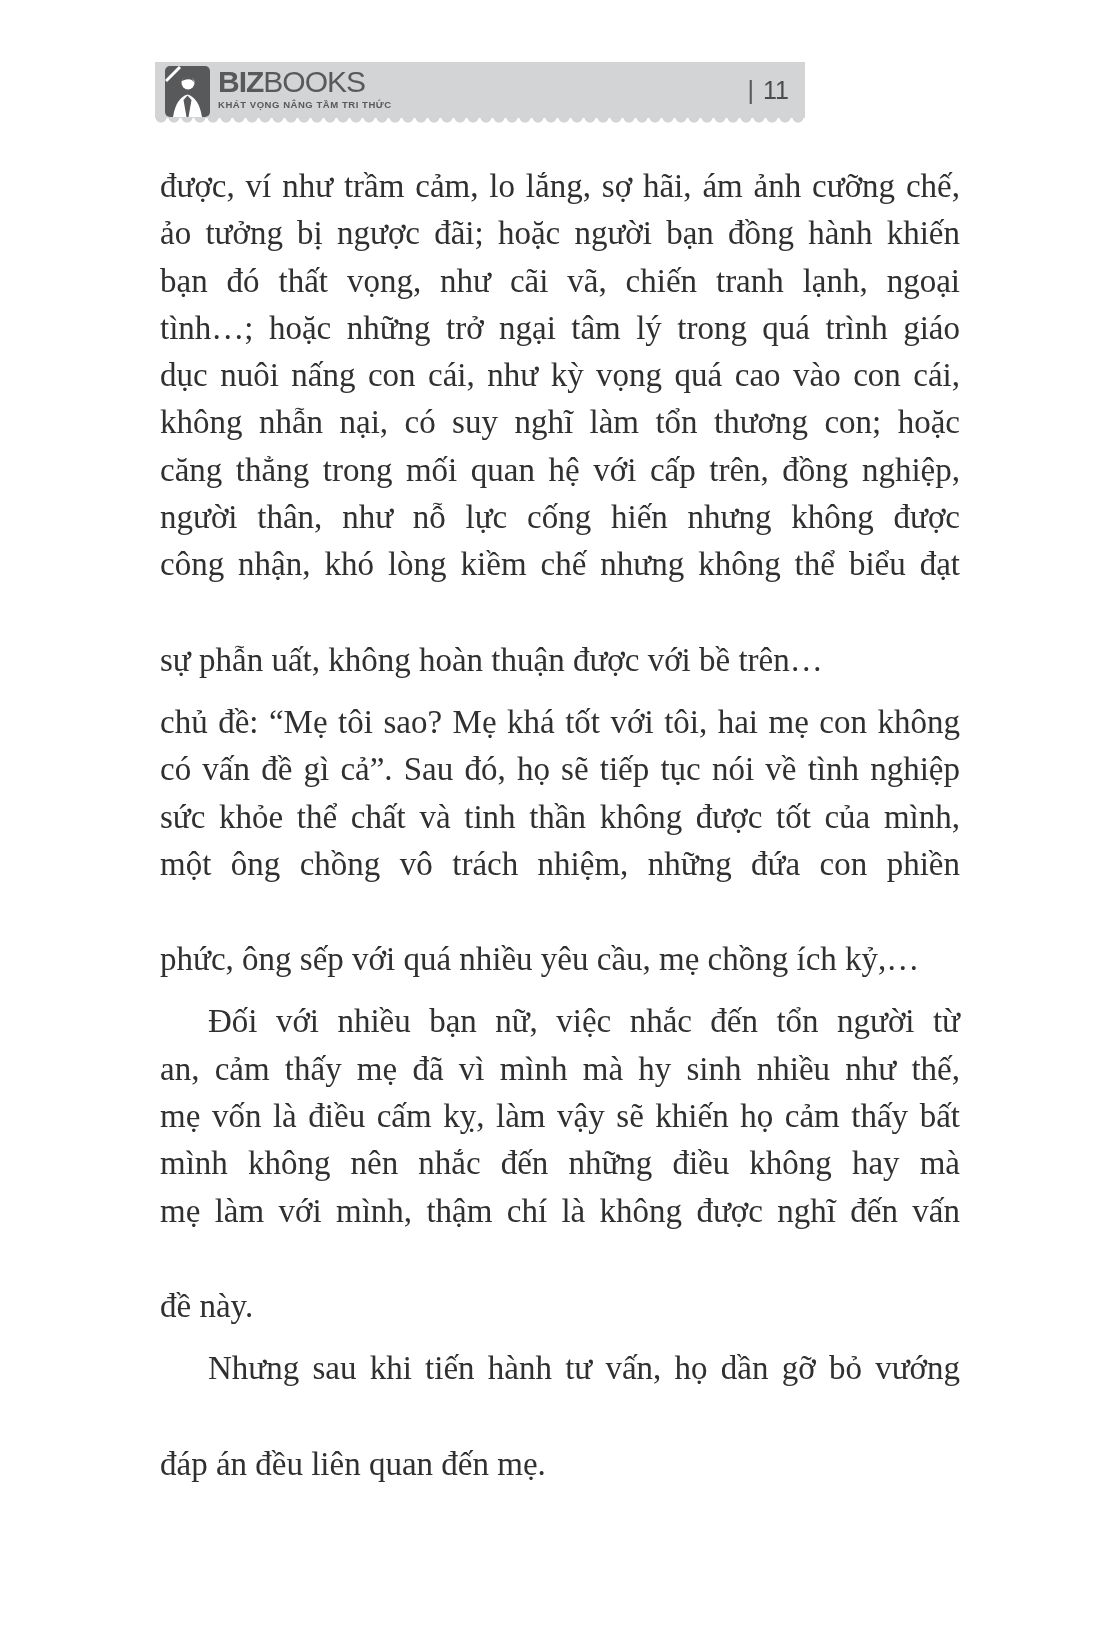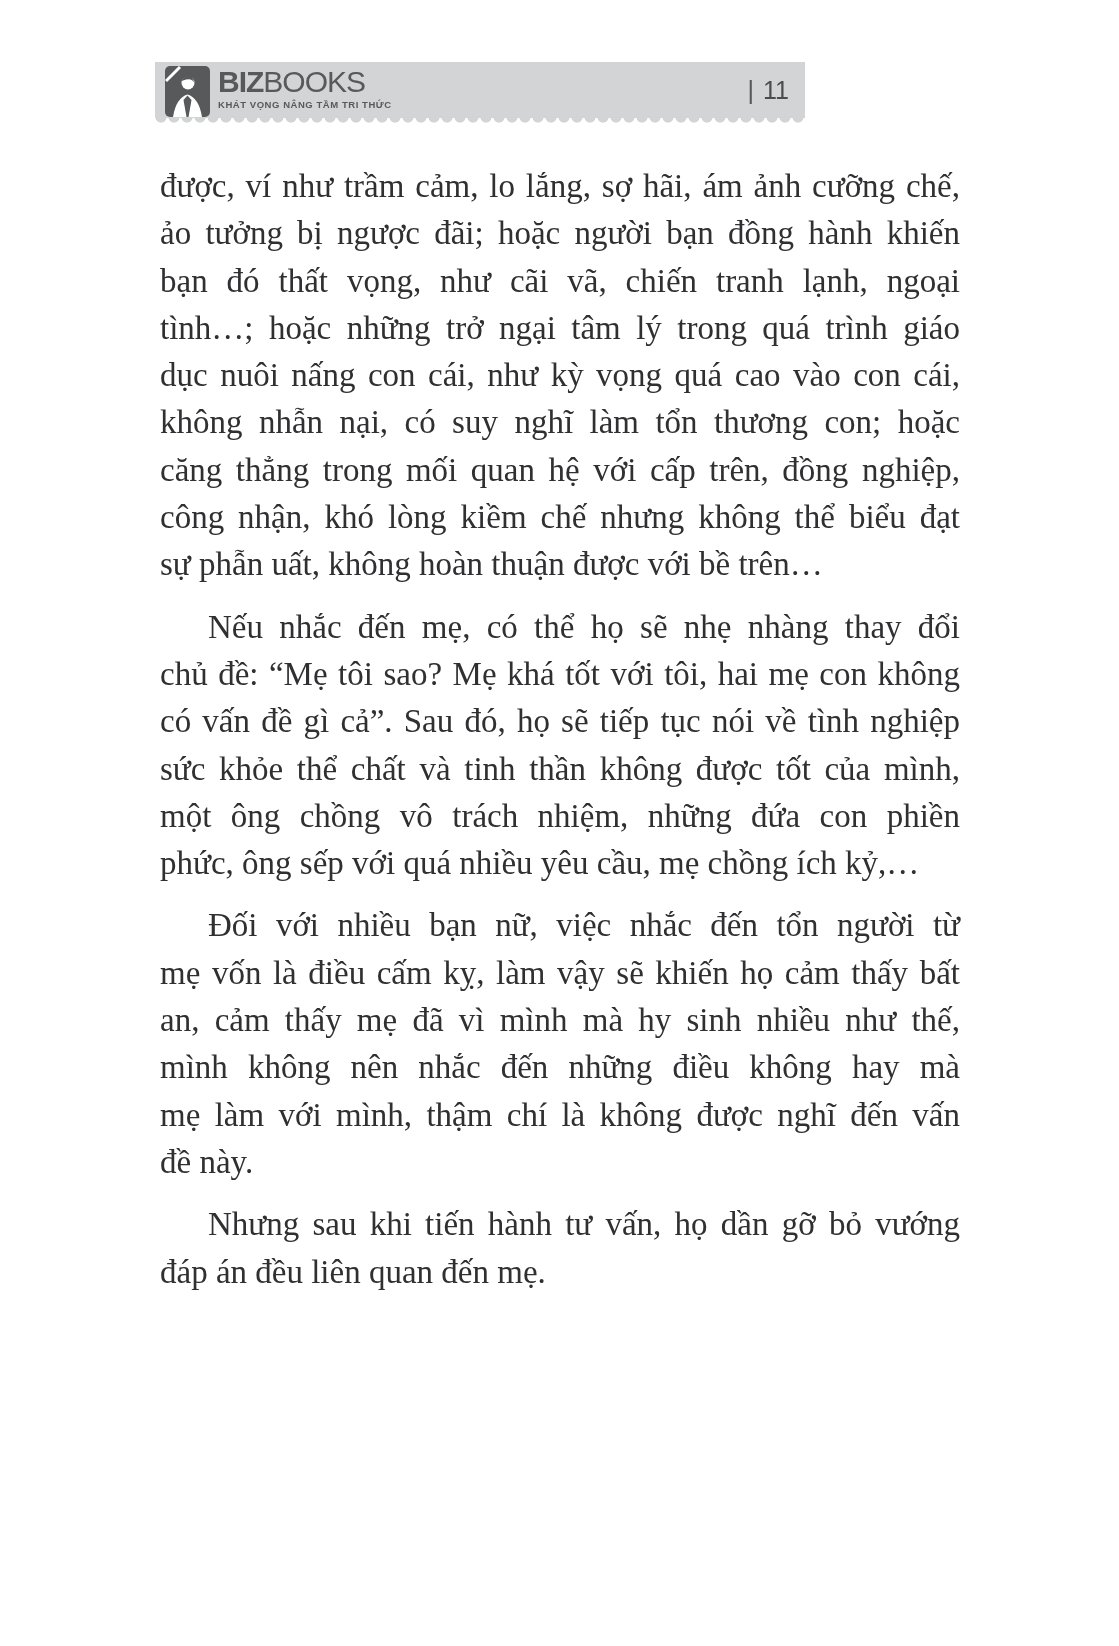--- a/index.html
+++ b/index.html
@@ -37,21 +37,21 @@
 
   
   .content { position:absolute; left:160px; top:163px; width:800px; color:#302f31; }
   .para { margin:0; }
   .para + .para { margin-top:15px; }
   .ln {
     font-size:33px; line-height:47.3px;
     text-align:justify; text-align-last:justify;
     white-space:nowrap;
   }
-  .ln.end { text-align-last:left; }
+  .ln.end { text-align-last:left;margin-top:48px; }
   .ln.ind { padding-left:48px; }
 </style>
 </head>
 <body>
 
 <div class="canvas">
 
   <div class="header-bar">
     <div class="logo">
       <span class="logo-icon">
@@ -78,37 +78,37 @@
   <div class="content">
 
     <div class="para">
       <div class="ln">được, ví như trầm cảm, lo lắng, sợ hãi, ám ảnh cưỡng chế,</div>
       <div class="ln">ảo tưởng bị ngược đãi; hoặc người bạn đồng hành khiến</div>
       <div class="ln">bạn đó thất vọng, như cãi vã, chiến tranh lạnh, ngoại</div>
       <div class="ln">tình…; hoặc những trở ngại tâm lý trong quá trình giáo</div>
       <div class="ln">dục nuôi nấng con cái, như kỳ vọng quá cao vào con cái,</div>
       <div class="ln">không nhẫn nại, có suy nghĩ làm tổn thương con; hoặc</div>
       <div class="ln">căng thẳng trong mối quan hệ với cấp trên, đồng nghiệp,</div>
+      <div class="ln">người thân, như nỗ lực cống hiến nhưng không được</div>
       <div class="ln">công nhận, khó lòng kiềm chế nhưng không thể biểu đạt</div>
       <div class="ln end">sự phẫn uất, không hoàn thuận được với bề trên…</div>
     </div>
 
     <div class="para">
-      <div class="ln ind">Nếu nhắc đến mẹ, có thể họ sẽ nhẹ nhàng thay đổi</div>
       <div class="ln">chủ đề: “Mẹ tôi sao? Mẹ khá tốt với tôi, hai mẹ con không</div>
       <div class="ln">có vấn đề gì cả”. Sau đó, họ sẽ tiếp tục nói về tình nghiệp</div>
       <div class="ln">sức khỏe thể chất và tinh thần không được tốt của mình,</div>
       <div class="ln">một ông chồng vô trách nhiệm, những đứa con phiền</div>
       <div class="ln end">phức, ông sếp với quá nhiều yêu cầu, mẹ chồng ích kỷ,…</div>
     </div>
 
     <div class="para">
       <div class="ln ind">Đối với nhiều bạn nữ, việc nhắc đến tổn người từ</div>
+      <div class="ln">an, cảm thấy mẹ đã vì mình mà hy sinh nhiều như thế,</div>
       <div class="ln">mẹ vốn là điều cấm kỵ, làm vậy sẽ khiến họ cảm thấy bất</div>
-      <div class="ln">an, cảm thấy mẹ đã vì mình mà hy sinh nhiều như thế,</div>
       <div class="ln">mình không nên nhắc đến những điều không hay mà</div>
       <div class="ln">mẹ làm với mình, thậm chí là không được nghĩ đến vấn</div>
       <div class="ln end">đề này.</div>
     </div>
 
     <div class="para">
       <div class="ln ind">Nhưng sau khi tiến hành tư vấn, họ dần gỡ bỏ vướng</div>
       <div class="ln end">đáp án đều liên quan đến mẹ.</div>
     </div>
 

